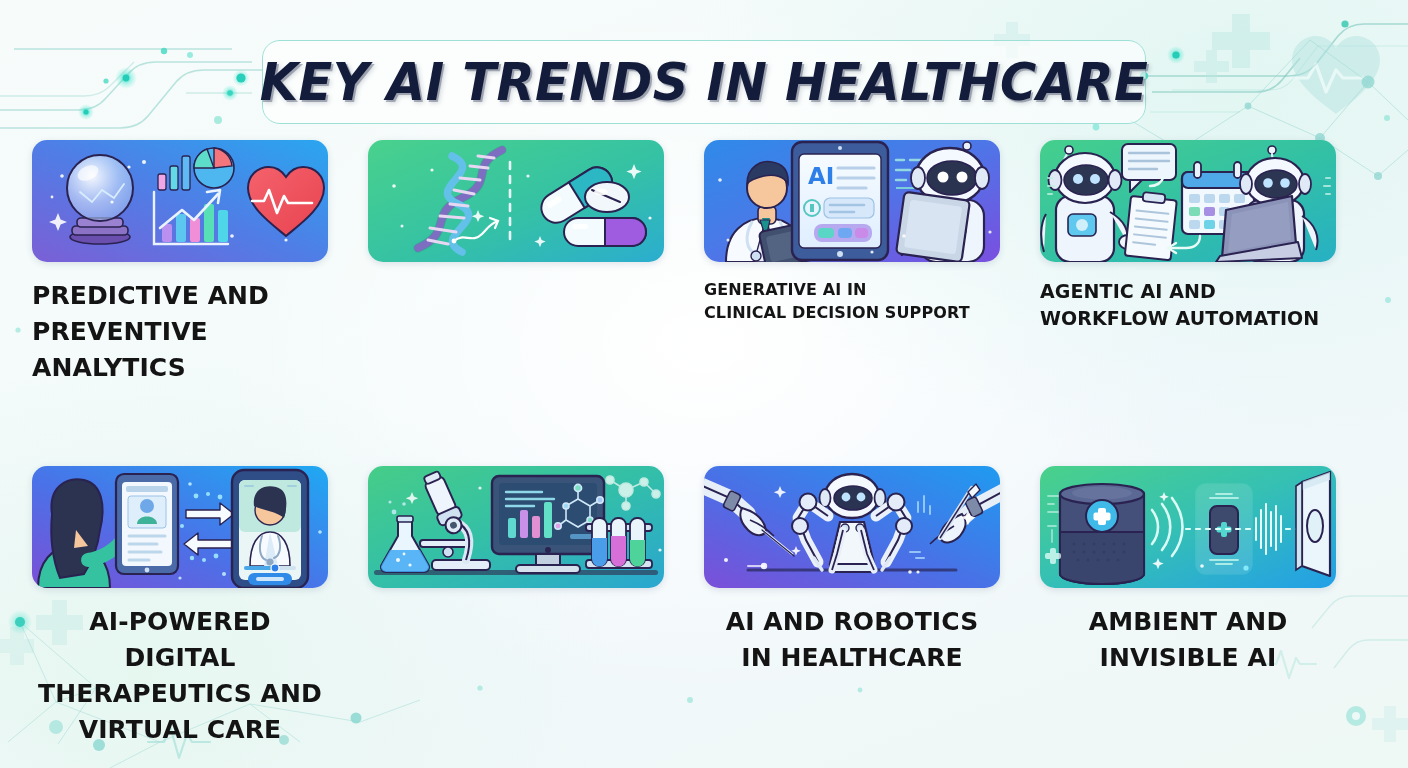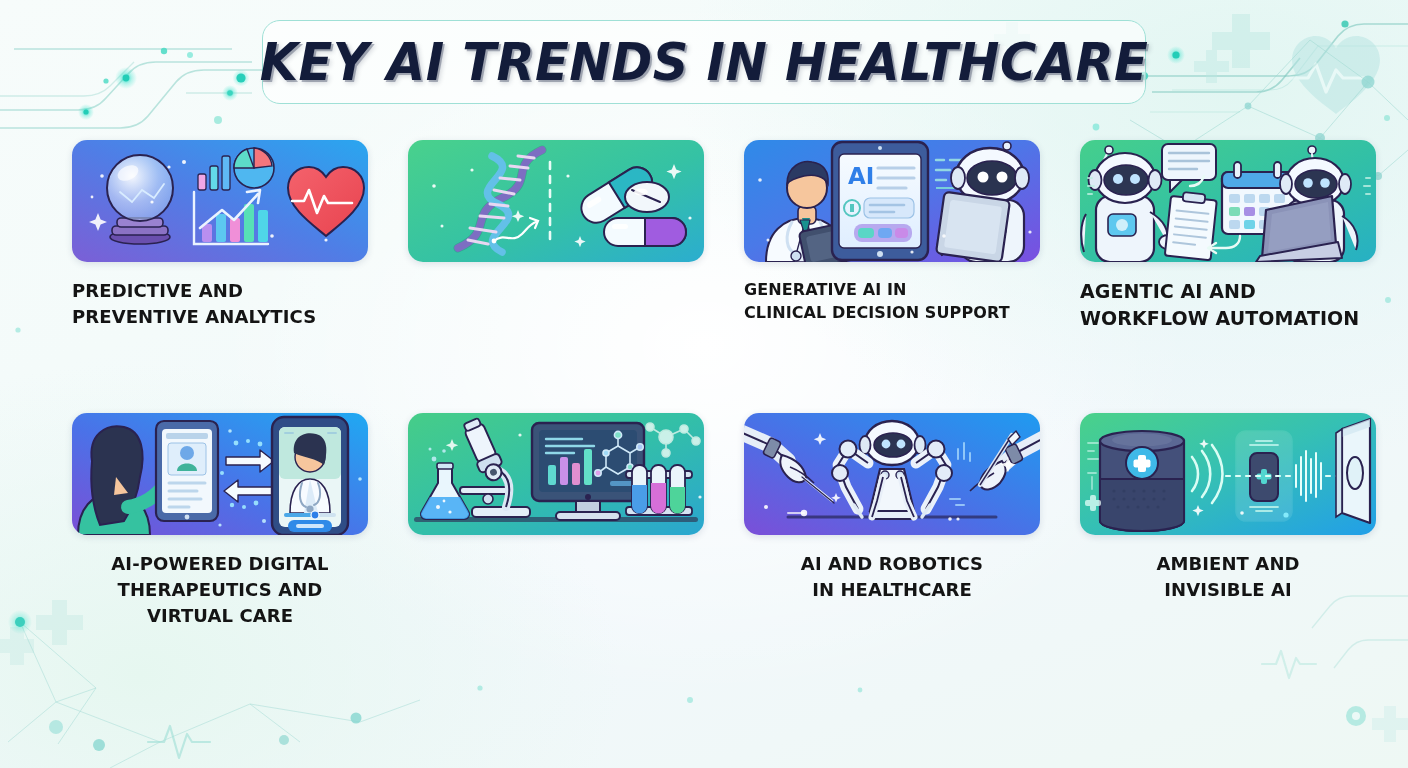--- a/index.html
+++ b/index.html
@@ -27,21 +27,21 @@
   .bg-deco {
     position: absolute;
     inset: 0;
     pointer-events: none;
   }
 
   
   .title-wrap {
     position: absolute;
     left: 262px;
-    top: 20px;
+    top: 40px;
     width: 884px;
     height: 84px;
     border: 1.5px solid #9fe0d6;
     border-radius: 18px;
     background: rgba(255,255,255,0.62);
     display: flex;
     align-items: center;
     justify-content: center;
   }
 
@@ -67,40 +67,40 @@
     grid-template-columns: repeat(4, 336px);
     justify-content: center;
     column-gap: 0px;
     row-gap: 0px;
   }
 
   .cell {
     width: 336px;
     display: flex;
     flex-direction: column;
-    align-items: flex-end;
+    align-items: flex-start;
   }
   .cell.row2 { padding-top: 80px; }
 
   .card {
     position: relative;
     width: 296px;
     height: 122px;
     border-radius: 15px;
     overflow: hidden;
     box-shadow: 0 2px 7px rgba(30,50,90,0.13);
   }
 
   .card-art { position: absolute; inset: 0; }
 
   .label {
     margin-top: 16px;
     width: 296px;
     font-family: "DejaVu Sans", sans-serif;
-    font-size: 18px;
+    font-size: 25px;
     font-weight: 700;
     line-height: 1.44;
     letter-spacing: 0.1px;
     color: #141414;
     text-transform: uppercase;
     white-space: pre-line;
   }
   .label.left   { text-align: left; }
   .label.center { text-align: center; }
   .label.c3 { font-size: 16px; }

